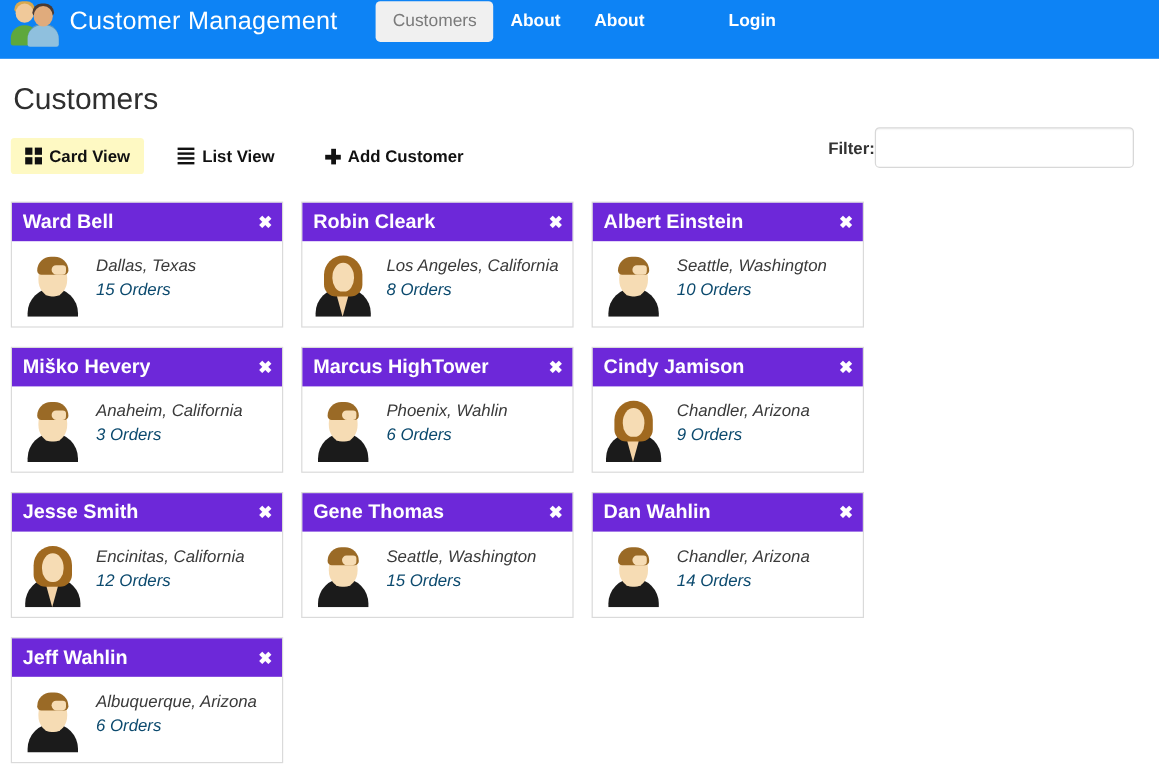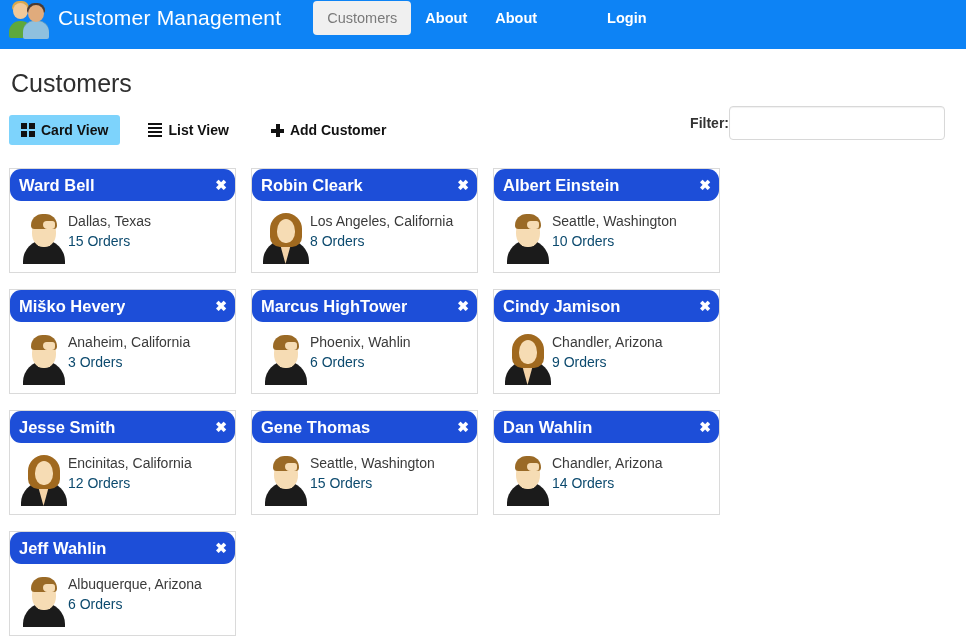--- a/index.html
+++ b/index.html
@@ -113,21 +113,21 @@
     align-items: center;
     gap: 6px;
     font-size: 14px;
     font-weight: bold;
     color: #111111;
     padding: 7px 12px;
     border-radius: 3px;
     cursor: pointer;
     white-space: nowrap;
   }
-  .tb-btn.active { background: #7dd3fc; text-align: center; }
+  .tb-btn.active { background: #fef9c3; text-align: center; }
 
   .ic-grid {
     display: grid;
     grid-template-columns: 6px 6px;
     grid-template-rows: 6px 6px;
     gap: 2px;
   }
   .ic-grid i { background: #111111; display: block; }
 
   .ic-list { display: flex; flex-direction: column; gap: 2px; width: 14px; }
@@ -174,47 +174,48 @@
     margin-top: 22px;
   }
   .card {
     width: 227px;
     border: 1px solid #dadada;
     background: #ffffff;
     display: flex;
     flex-direction: column;
   }
   .card-header {
-    background: #1d4ed8;
+    background: #6d28d9;
     height: 32px;
     display: flex;
     align-items: center;
     justify-content: space-between;
     padding: 0 8px 0 9px;
-    border-radius: 11px;
   }
   .card-title {
     color: #ffffff;
     font-size: 16.5px;
     font-weight: bold;
     white-space: nowrap;
     overflow: hidden;
   }
   .card-close {
     color: #ffffff;
     font-size: 14px;
     font-weight: bold;
     line-height: 1;
     cursor: pointer;
     padding-left: 6px;
   }
   .card-body {
     display: flex;
     padding: 8px 8px 8px 10px;
+    gap: 12px;
     min-height: 68px;
+    font-style: italic;
   }
 
   
   .avatar {
     position: relative;
     width: 48px; height: 55px;
     flex: 0 0 48px;
     overflow: hidden;
   }
   .av-body {

